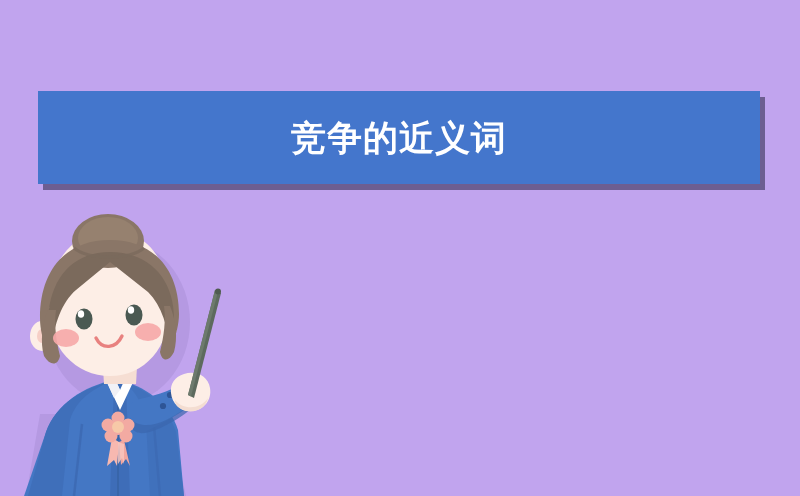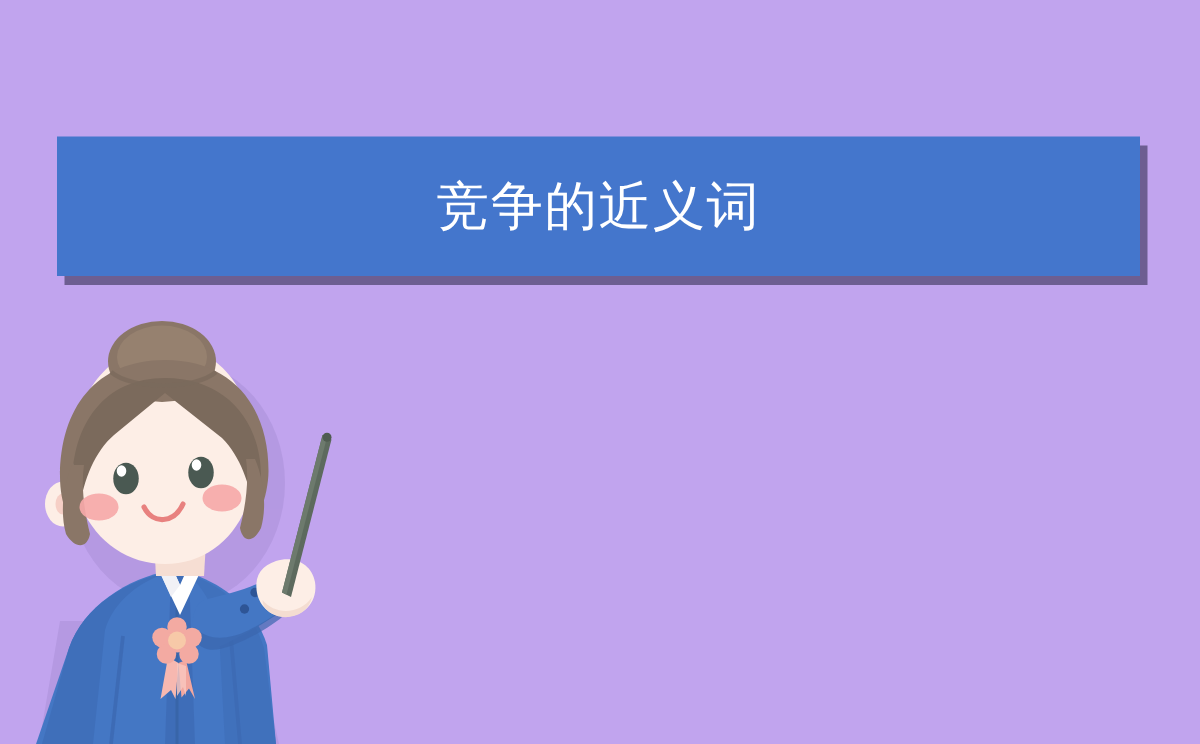--- a/index.html
+++ b/index.html
@@ -31,21 +31,21 @@
     background: #4476cc;
     box-shadow: 5px 6px 0 rgba(40, 36, 70, 0.55);
     display: flex;
     align-items: center;
     justify-content: center;
   }
 
   #title-text {
     color: #ffffff;
     font-size: 35px;
-    font-weight: normal;
+    font-weight: bold;
     letter-spacing: 1px;
     line-height: 1;
     white-space: nowrap;
     text-align: center;
   }
 
   
   #teacher-illustration {
     position: absolute;
     left: 18px;

